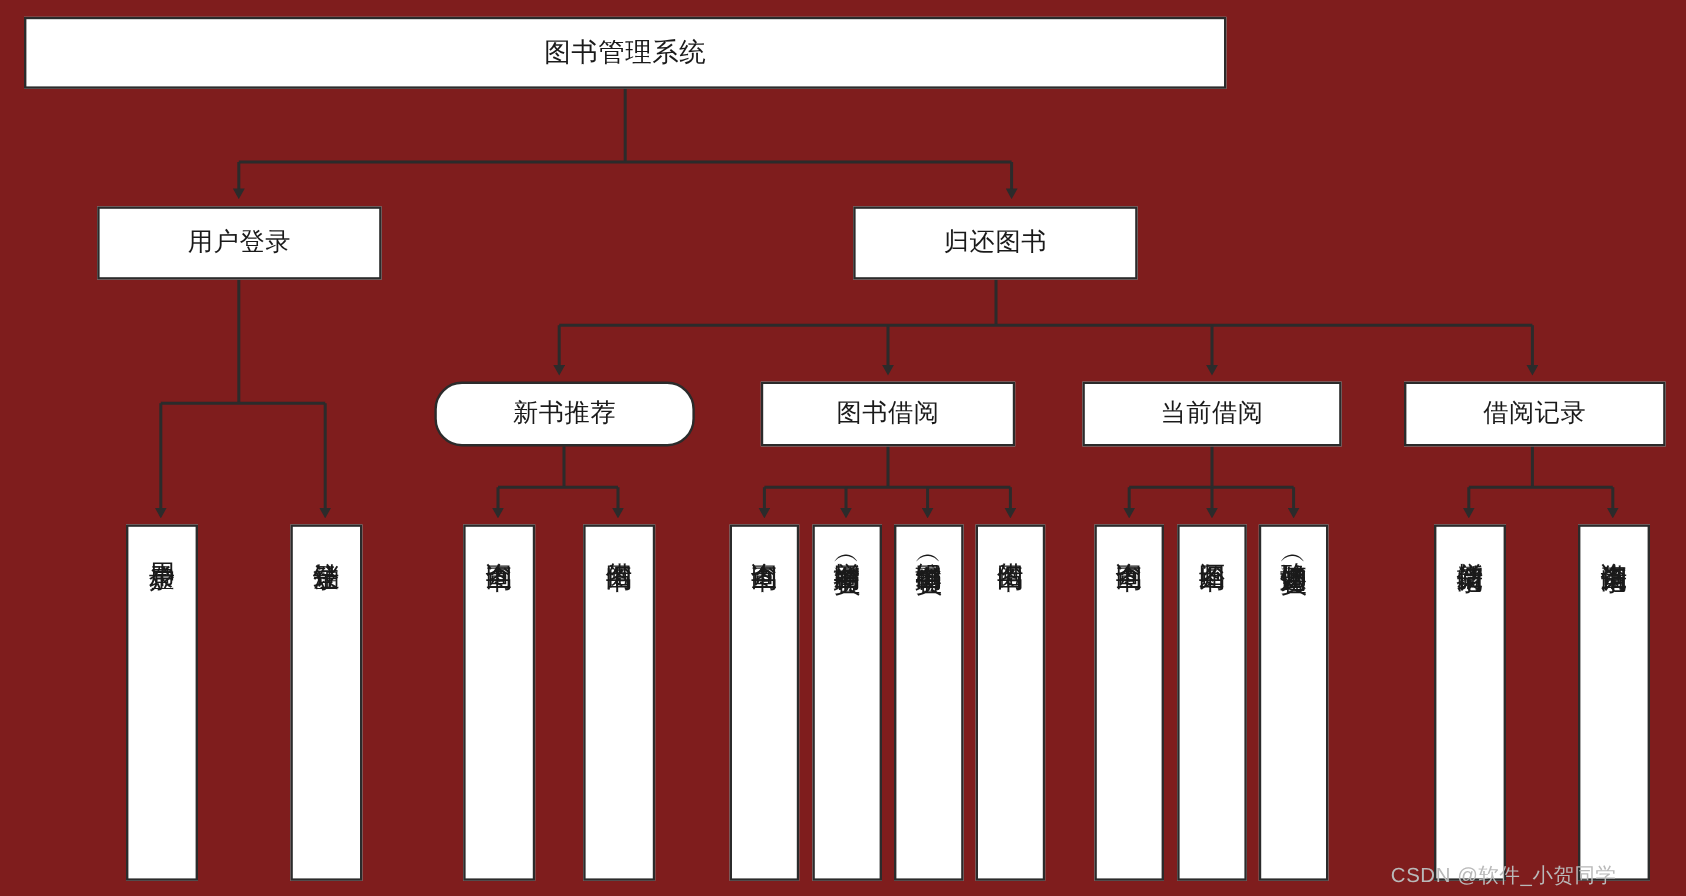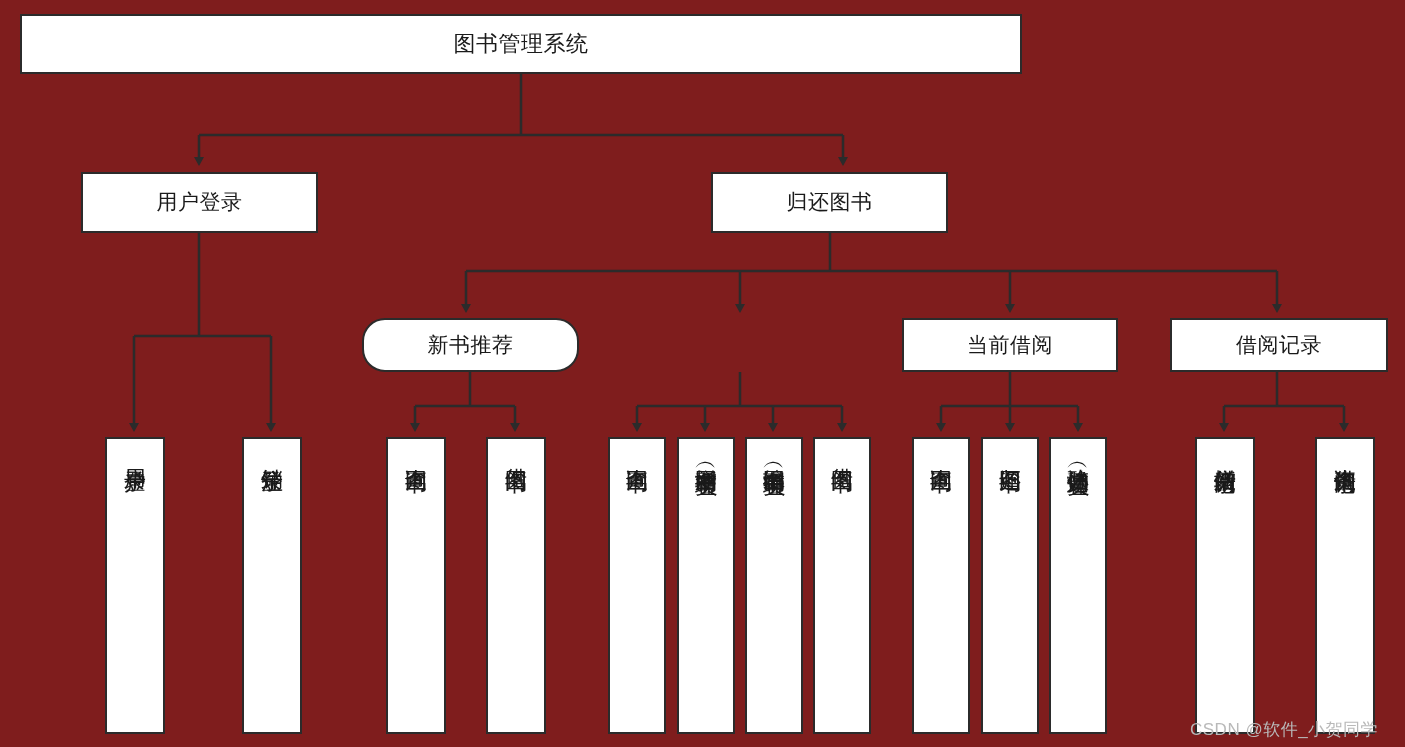--- a/index.html
+++ b/index.html
@@ -134,20 +134,23 @@
   <div class="node h" style="left:81px; top:172px; width:237px; height:61px;">
     <span class="label">用户登录</span>
   </div>
   <div class="node h" style="left:711px; top:172px; width:237px; height:61px;">
     <span class="label">归还图书</span>
   </div>
 
   <div class="node h" style="left:362px; top:318px; width:217px; height:54px;border-radius:23px;">
     <span class="label">新书推荐</span>
   </div>
+  <div class="node h" style="left:634px; top:318px; width:212px; height:54px;">
+    <span class="label">图书借阅</span>
+  </div>
   <div class="node h" style="left:902px; top:318px; width:216px; height:54px;">
     <span class="label">当前借阅</span>
   </div>
   <div class="node h" style="left:1170px; top:318px; width:218px; height:54px;">
     <span class="label">借阅记录</span>
   </div>
 
   <div class="node v" style="left:105px; top:437px; width:60px; height:297px;">
     <span class="label">用户登录</span>
   </div>
@@ -185,15 +188,15 @@
     <span class="label">确认归还（管理员）</span>
   </div>
 
   <div class="node v" style="left:1195px; top:437px; width:60px; height:297px;">
     <span class="label">新增借阅记录</span>
   </div>
   <div class="node v" style="left:1315px; top:437px; width:60px; height:297px;">
     <span class="label">查询借阅记录</span>
   </div>
 
-  <div class="watermark" style="left:1190px; top:718px;">CSDN @软件_小贺同学</div>
+  <div class="watermark" style="left:1159px; top:718px;">CSDN @软件_小贺同学</div>
 
 </div>
 
 </body></html>

